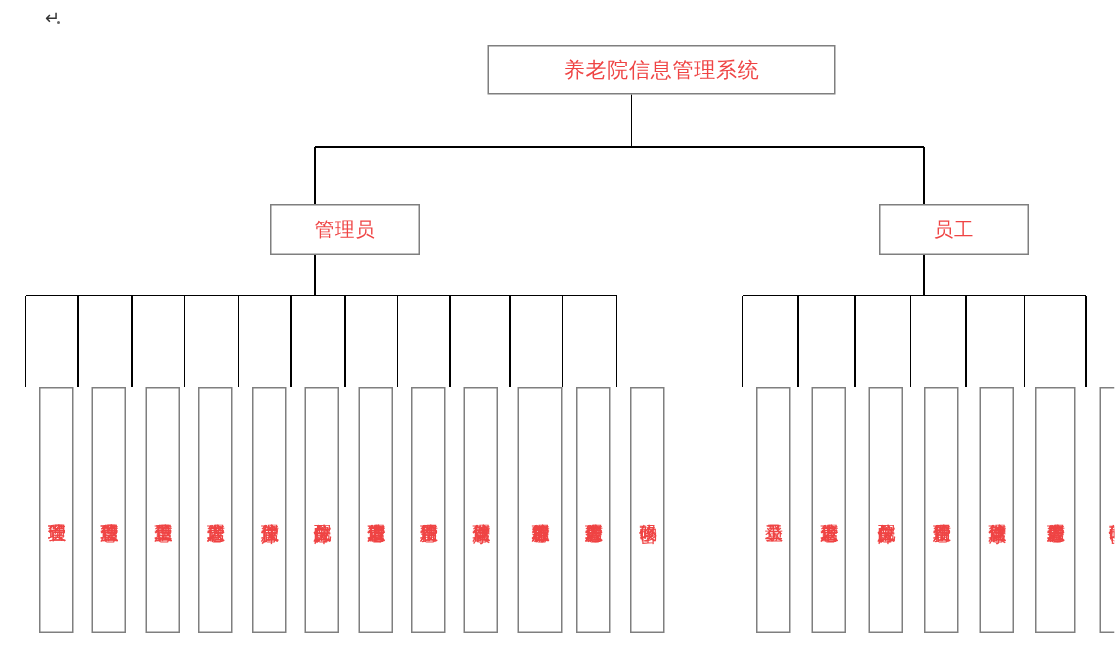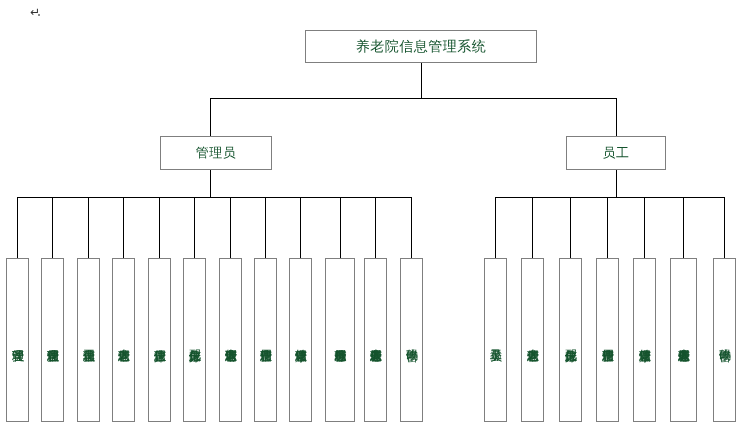--- a/index.html
+++ b/index.html
@@ -26,21 +26,22 @@
   }
   .node {
     position: absolute;
     box-sizing: border-box;
     border: 1px solid #7f7f7f;
     background: #ffffff;
     display: flex;
     align-items: center;
     justify-content: center;
     text-align: left;
-    color: #14532d;
+    color: #ef4444;
+    margin-left: 20px;
   }
   .node.root {
     font-size: 14px;
     letter-spacing: 0.5px;
   }
   .node.level2 {
     font-size: 13px;
     letter-spacing: 0.5px;
   }
   .node.leaf {
@@ -125,21 +126,21 @@
       <line x1="644" y1="197" x2="644" y2="258"></line>
       <line x1="683" y1="197" x2="683" y2="258"></line>
       <line x1="724" y1="197" x2="724" y2="258"></line>
     </g>
   </svg>
 
   <div class="node root" style="left:305px; top:30px; width:232px; height:33px;">
     <span>养老院信息管理系统</span>
   </div>
 
-  <div class="node level2" style="left:160px; top:136px; width:112px; height:34px;">
+  <div class="node level2" style="left:160px; top:136px; width:100px; height:34px;">
     <span>管理员</span>
   </div>
   <div class="node level2" style="left:566px; top:136px; width:100px; height:34px;">
     <span>员工</span>
   </div>
 
   <div class="node leaf" style="left:6px; top:258px; width:23px; height:164px;">
     <span>管理员管理</span>
   </div>
   <div class="node leaf" style="left:41px; top:258px; width:23px; height:164px;">

